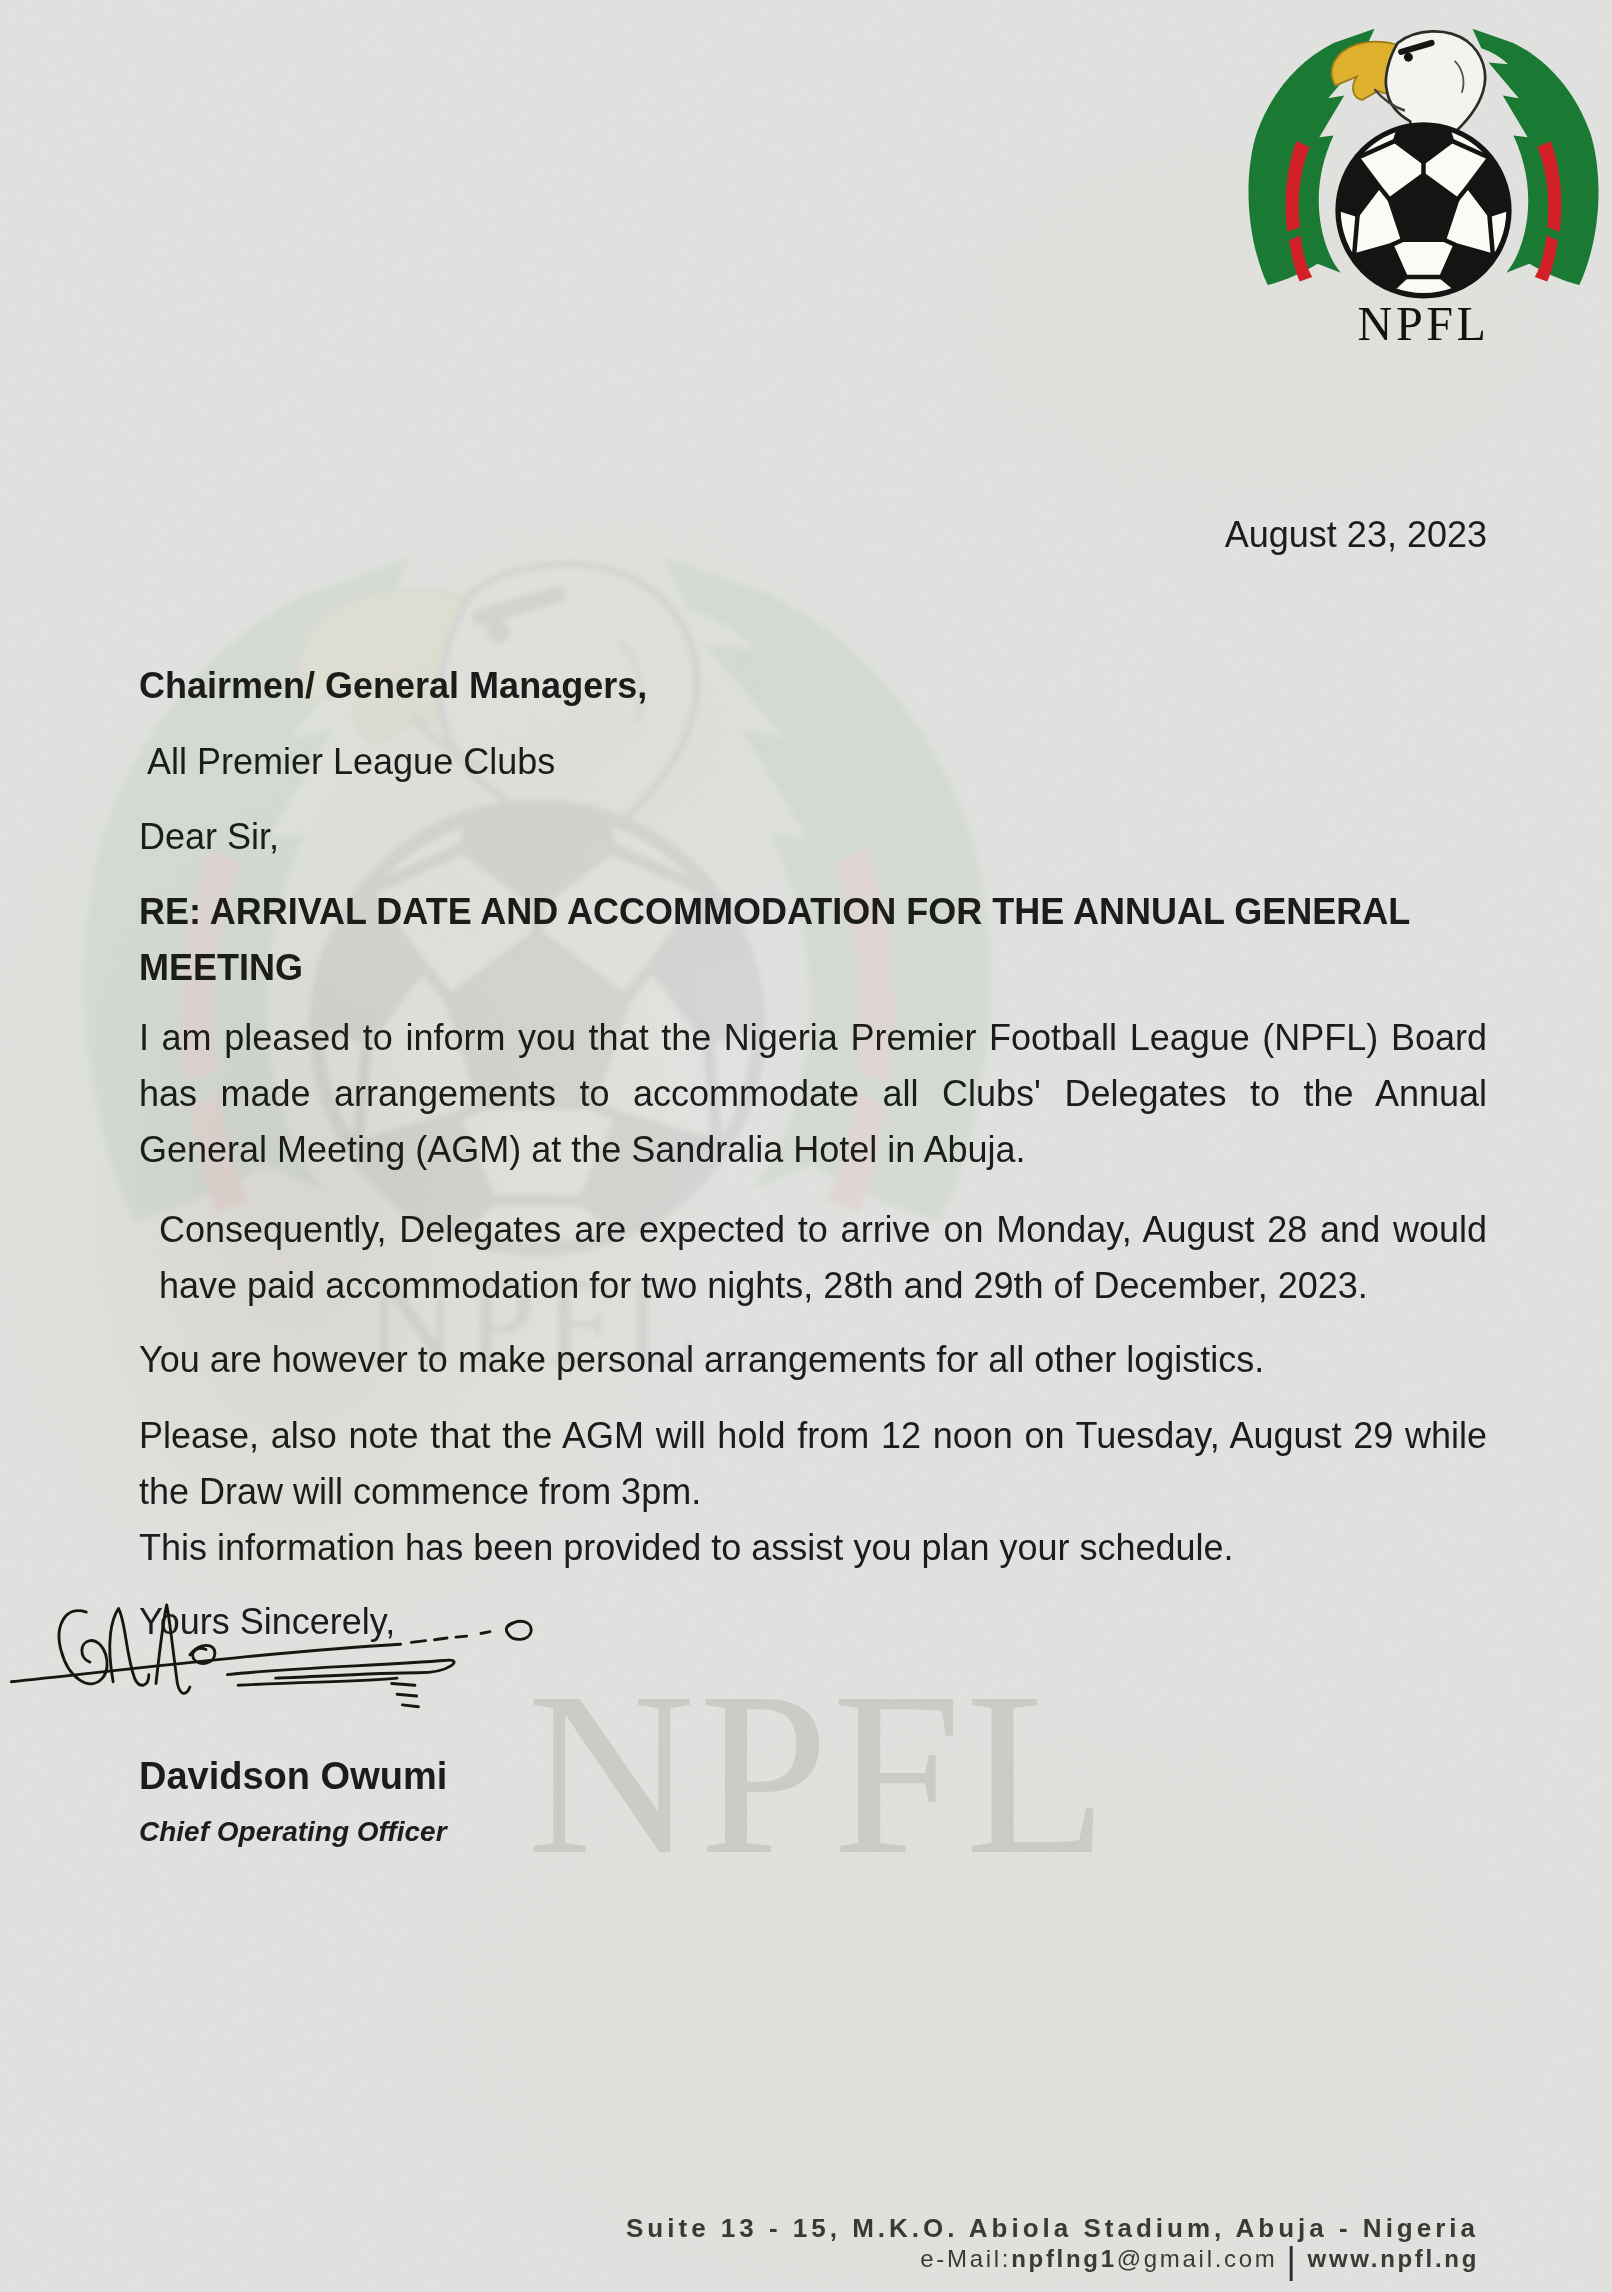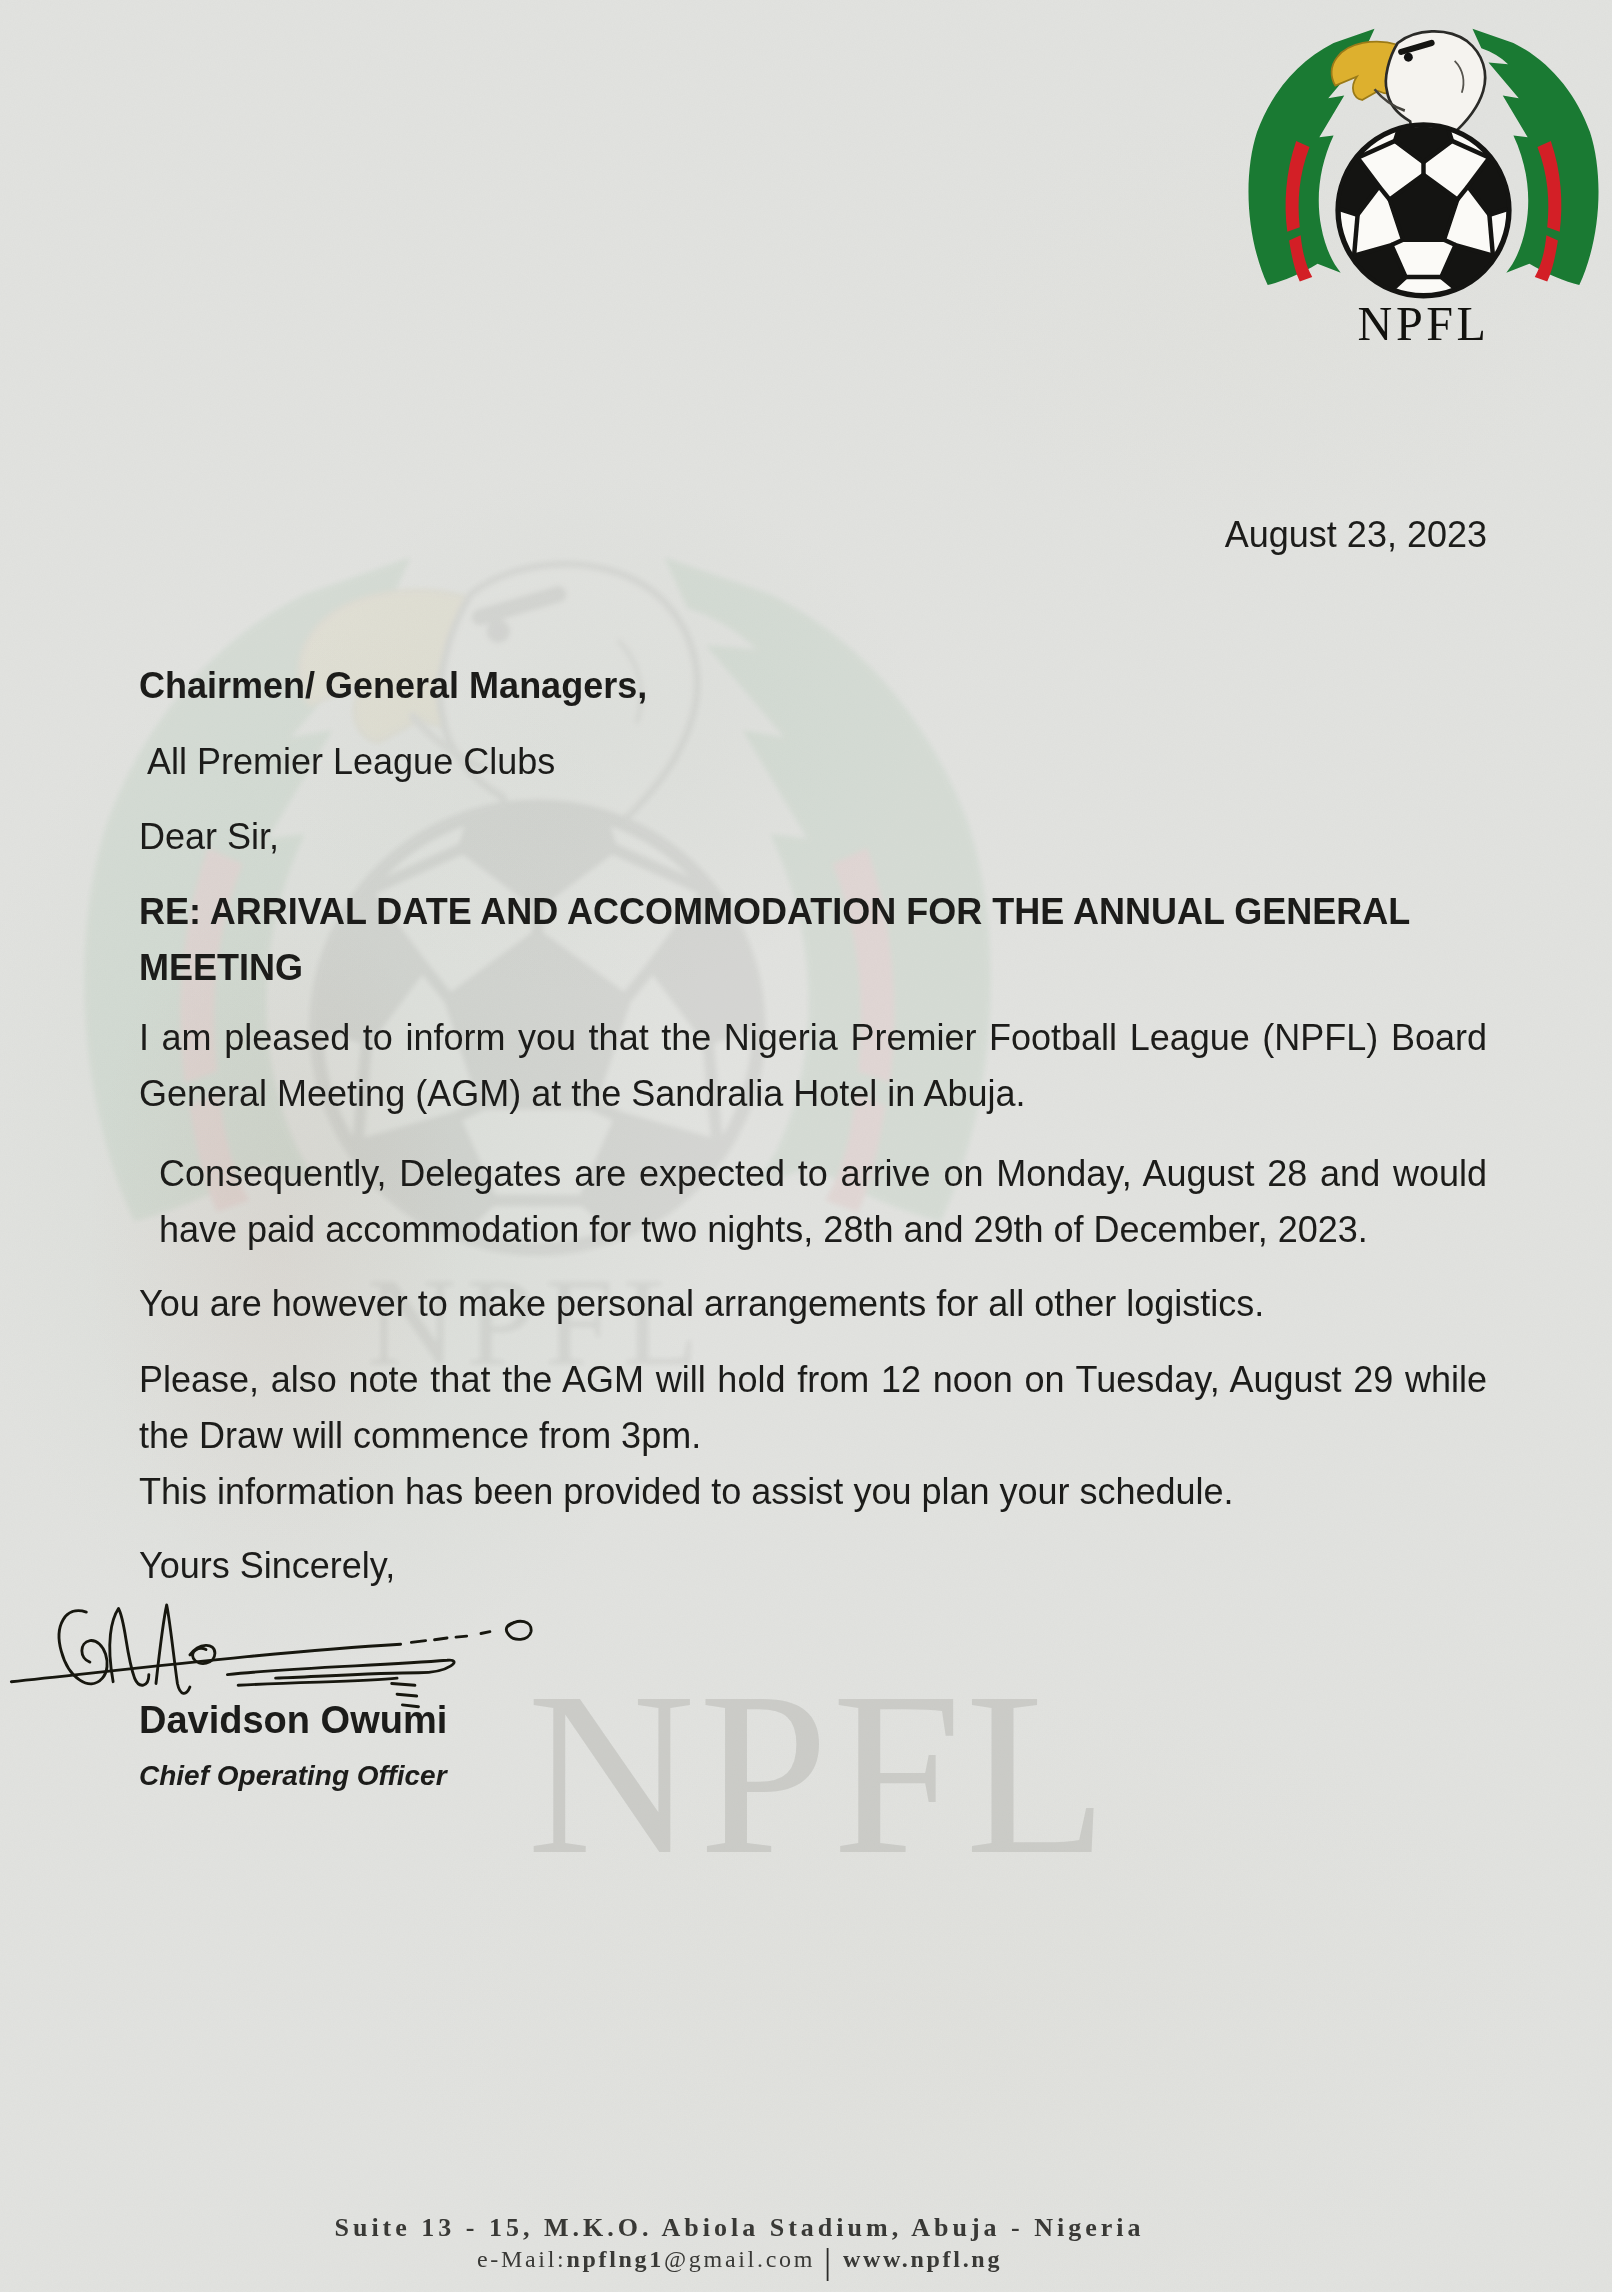--- a/index.html
+++ b/index.html
@@ -49,21 +49,21 @@
   
   .wm-text{
     position:absolute;left:527px;top:1657px;
     font-family:"Liberation Serif","DejaVu Serif",serif;
     font-size:233px;line-height:233px;letter-spacing:3.6px;
     color:#6e6e66;opacity:.18;pointer-events:none;
   }
   
   .signature{position:absolute;left:7.2px;top:1596px;width:631px;height:125px;}
   
-  .footer{position:absolute;left:0;top:2212px;width:1479px;text-align:center;color:#393936;font-family:Liberation Serif, serif;}
+  .footer{position:absolute;left:0;top:2212px;width:1479px;text-align:right;color:#393936;}
   .footer-line1{font-weight:bold;font-size:26px;letter-spacing:4px;line-height:32px;}
   .footer-line2{font-size:24px;letter-spacing:2.7px;line-height:30px;}
   .footer-line2 .b{font-weight:bold;}
   .footer-line2 .sep{font-weight:300;font-size:36px;vertical-align:-6.3px;padding:0 9px;color:#2c2c2a;}
 </style>
 </head>
 <body>
 
 <div id="page">
 
@@ -142,20 +142,21 @@
   <div class="content">
     <div class="line date">August 23, 2023</div>
 
     <div class="line recipient1">Chairmen/ General Managers,</div>
     <div class="line recipient2">All Premier League Clubs</div>
     <div class="line salutation">Dear Sir,</div>
     <div class="line subject">RE: ARRIVAL DATE AND ACCOMMODATION FOR THE ANNUAL GENERAL MEETING</div>
 
     <div class="para p1">
       <div class="line j">I am pleased to inform you that the Nigeria Premier Football League (NPFL) Board</div>
+      <div class="line j">has made arrangements to accommodate all Clubs' Delegates to the Annual</div>
       <div class="line">General Meeting (AGM) at the Sandralia Hotel in Abuja.</div>
     </div>
 
     <div class="para p2">
       <div class="line j">Consequently, Delegates are expected to arrive on Monday, August 28 and would</div>
       <div class="line">have paid accommodation for two nights, 28th and 29th of December, 2023.</div>
     </div>
 
     <div class="para p3">
       <div class="line">You are however to make personal arrangements for all other logistics.</div>

